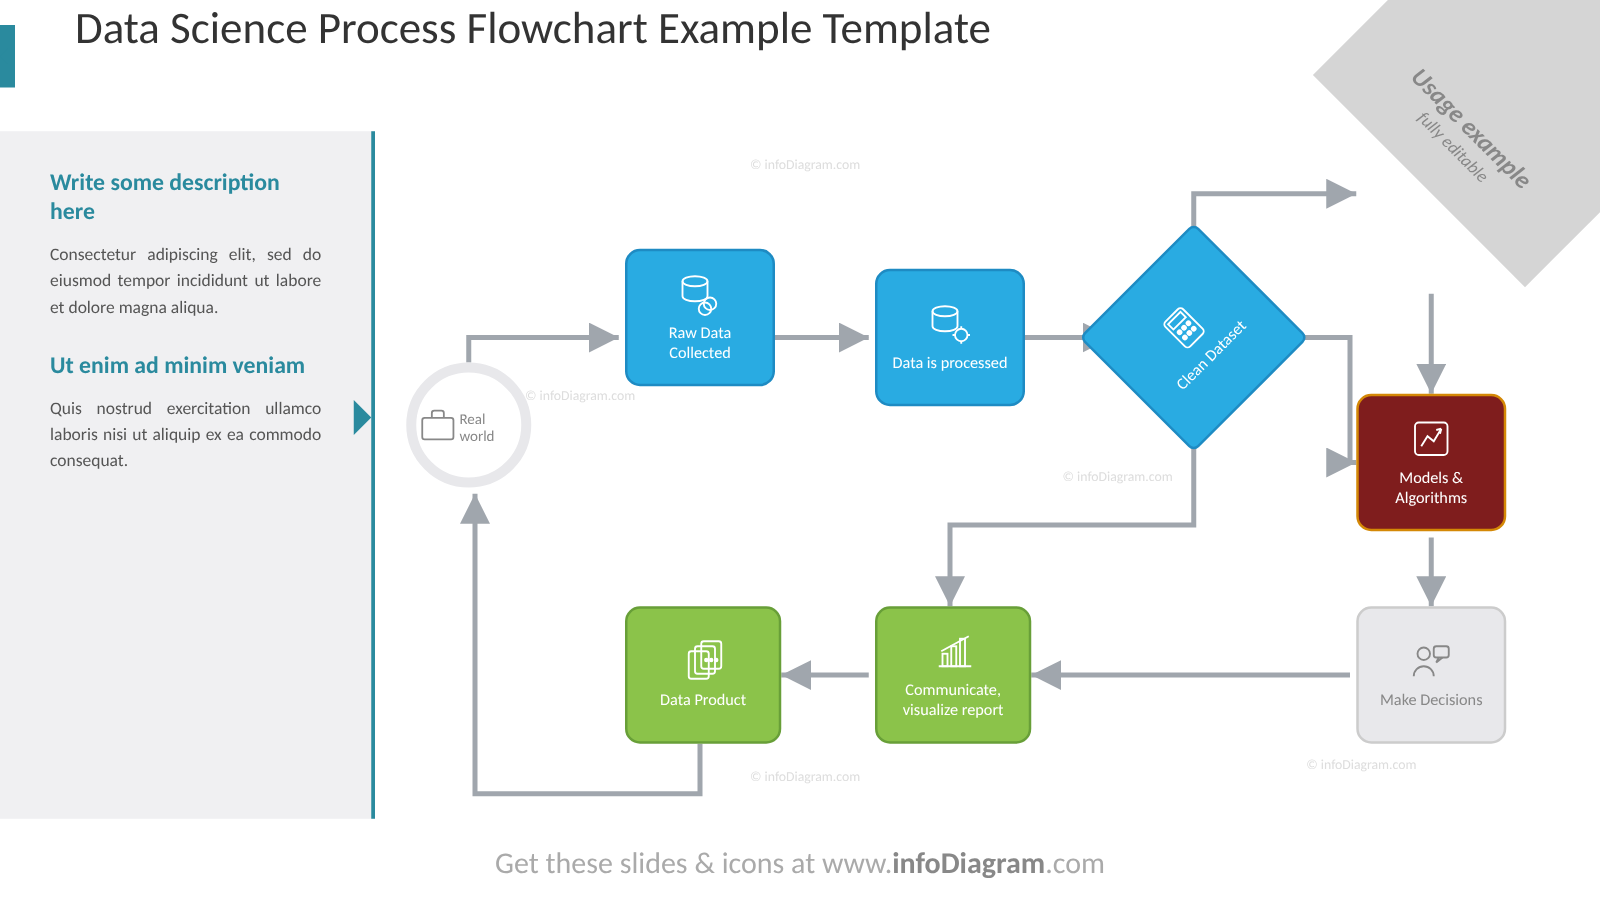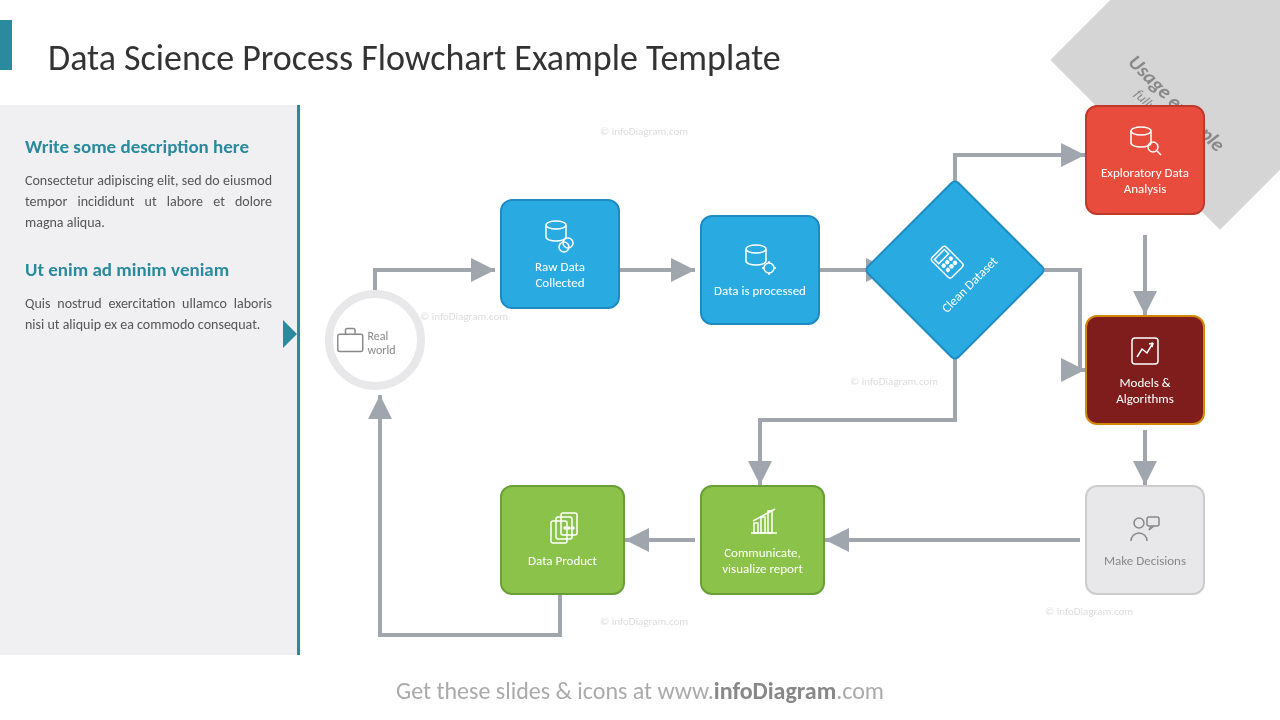--- a/index.html
+++ b/index.html
@@ -1,25 +1,25 @@
 <!DOCTYPE html>
 <html><head>
 <meta charset="utf-8">
 <style>
 *{margin:0;padding:0;box-sizing:border-box;font-family:Calibri,Arial,sans-serif}
 body{width:1280px;height:720px;background:#fff;position:relative;overflow:hidden}
-.title-bar{position:absolute;top:0;left:0;right:0;height:80px;display:flex;align-items:flex-end;padding-left:48px}
+.title-bar{position:absolute;top:0;left:0;right:0;height:80px;display:flex;align-items:flex-start;padding-left:60px}
 .title-accent{position:absolute;left:0;top:20px;width:12px;height:50px;background:#2a8a9e}
 .title-accent::before{content:'';position:absolute;left:-6px;top:50%;transform:translateY(-50%);border:6px solid transparent;border-right-color:#2a8a9e}
 .page-title{font-size:36px;font-weight:300;color:#333}
 .corner-ribbon{position:absolute;top:-60px;right:-60px;width:240px;height:240px;background:#d5d5d5;transform:rotate(45deg);display:flex;align-items:flex-end;justify-content:center;padding-bottom:30px}
 .ribbon-text{transform:rotate(0deg);text-align:center;color:#888;font-style:italic}
 .ribbon-text .line1{font-size:20px;font-weight:bold}
 .ribbon-text .line2{font-size:14px}
-.sidebar{position:absolute;left:0;top:105px;width:300px;height:550px;background:#f0f0f2;padding:30px 25px;border-right:3px solid #2a8a9e}
+.sidebar{position:absolute;left:0;top:105px;width:300px;height:550px;background:#f0f0f2;padding:30px 40px;border-right:3px solid #2a8a9e}
 .sidebar-caret{position:absolute;right:-14px;top:215px;width:0;height:0;border:14px solid transparent;border-left-color:#2a8a9e}
 .sidebar h3{color:#2a8a9e;font-size:19px;font-weight:bold;margin-bottom:12px}
 .sidebar p{color:#555;font-size:14px;line-height:1.5;margin-bottom:25px;text-align:justify}
 .canvas{position:absolute;left:300px;top:100px;right:0;bottom:60px}
 .node{position:absolute;border-radius:12px;display:flex;flex-direction:column;align-items:center;justify-content:center;color:#fff;font-size:13px;text-align:center;padding:8px}
 .node-blue{background:#29abe2;border:2px solid #1e8bc3}
 .node-red{background:#e74c3c;border:2px solid #c0392b}
 .node-orange{background:#7f1d1d;border:2px solid #d48806}
 .node-green{background:#8bc34a;border:2px solid #689f38}
 .node-grey{background:#e8e8eb;border:2px solid #ccc;color:#888}
@@ -118,29 +118,20 @@
           <circle cx="18" cy="18" r="1.5" fill="#fff"></circle>
           <circle cx="23" cy="18" r="1.5" fill="#fff"></circle>
           <circle cx="13" cy="24" r="1.5" fill="#fff"></circle>
           <circle cx="18" cy="24" r="1.5" fill="#fff"></circle>
           <circle cx="23" cy="24" r="1.5" fill="#fff"></circle>
         </svg>
       <span class="node-label">Clean Dataset</span>
     </div>
   </div>
 
-  <div class="node node-red" style="left:785px;top:5px;width:120px;height:110px">
-    <svg class="icon" viewBox="0 0 36 36">
-        <ellipse cx="14" cy="8" rx="10" ry="4"></ellipse>
-        <path d="M4,8 V20 a10,4 0 0 0 20,0 V8"></path>
-        <circle cx="26" cy="24" r="5"></circle>
-        <path d="M30,28 L34,32"></path>
-      </svg>
-    <span class="node-label">Exploratory Data Analysis</span>
-  </div>
 
   <div class="node node-orange" style="left:785px;top:215px;width:120px;height:110px">
     <svg class="icon" viewBox="0 0 36 36">
         <rect x="5" y="5" width="26" height="26" rx="3"></rect>
         <path d="M10,24 L15,16 L20,20 L26,10"></path>
         <path d="M26,10 L22,11 M26,10 L25,14"></path>
       </svg>
     <span class="node-label">Models &amp; Algorithms</span>
   </div>
 

